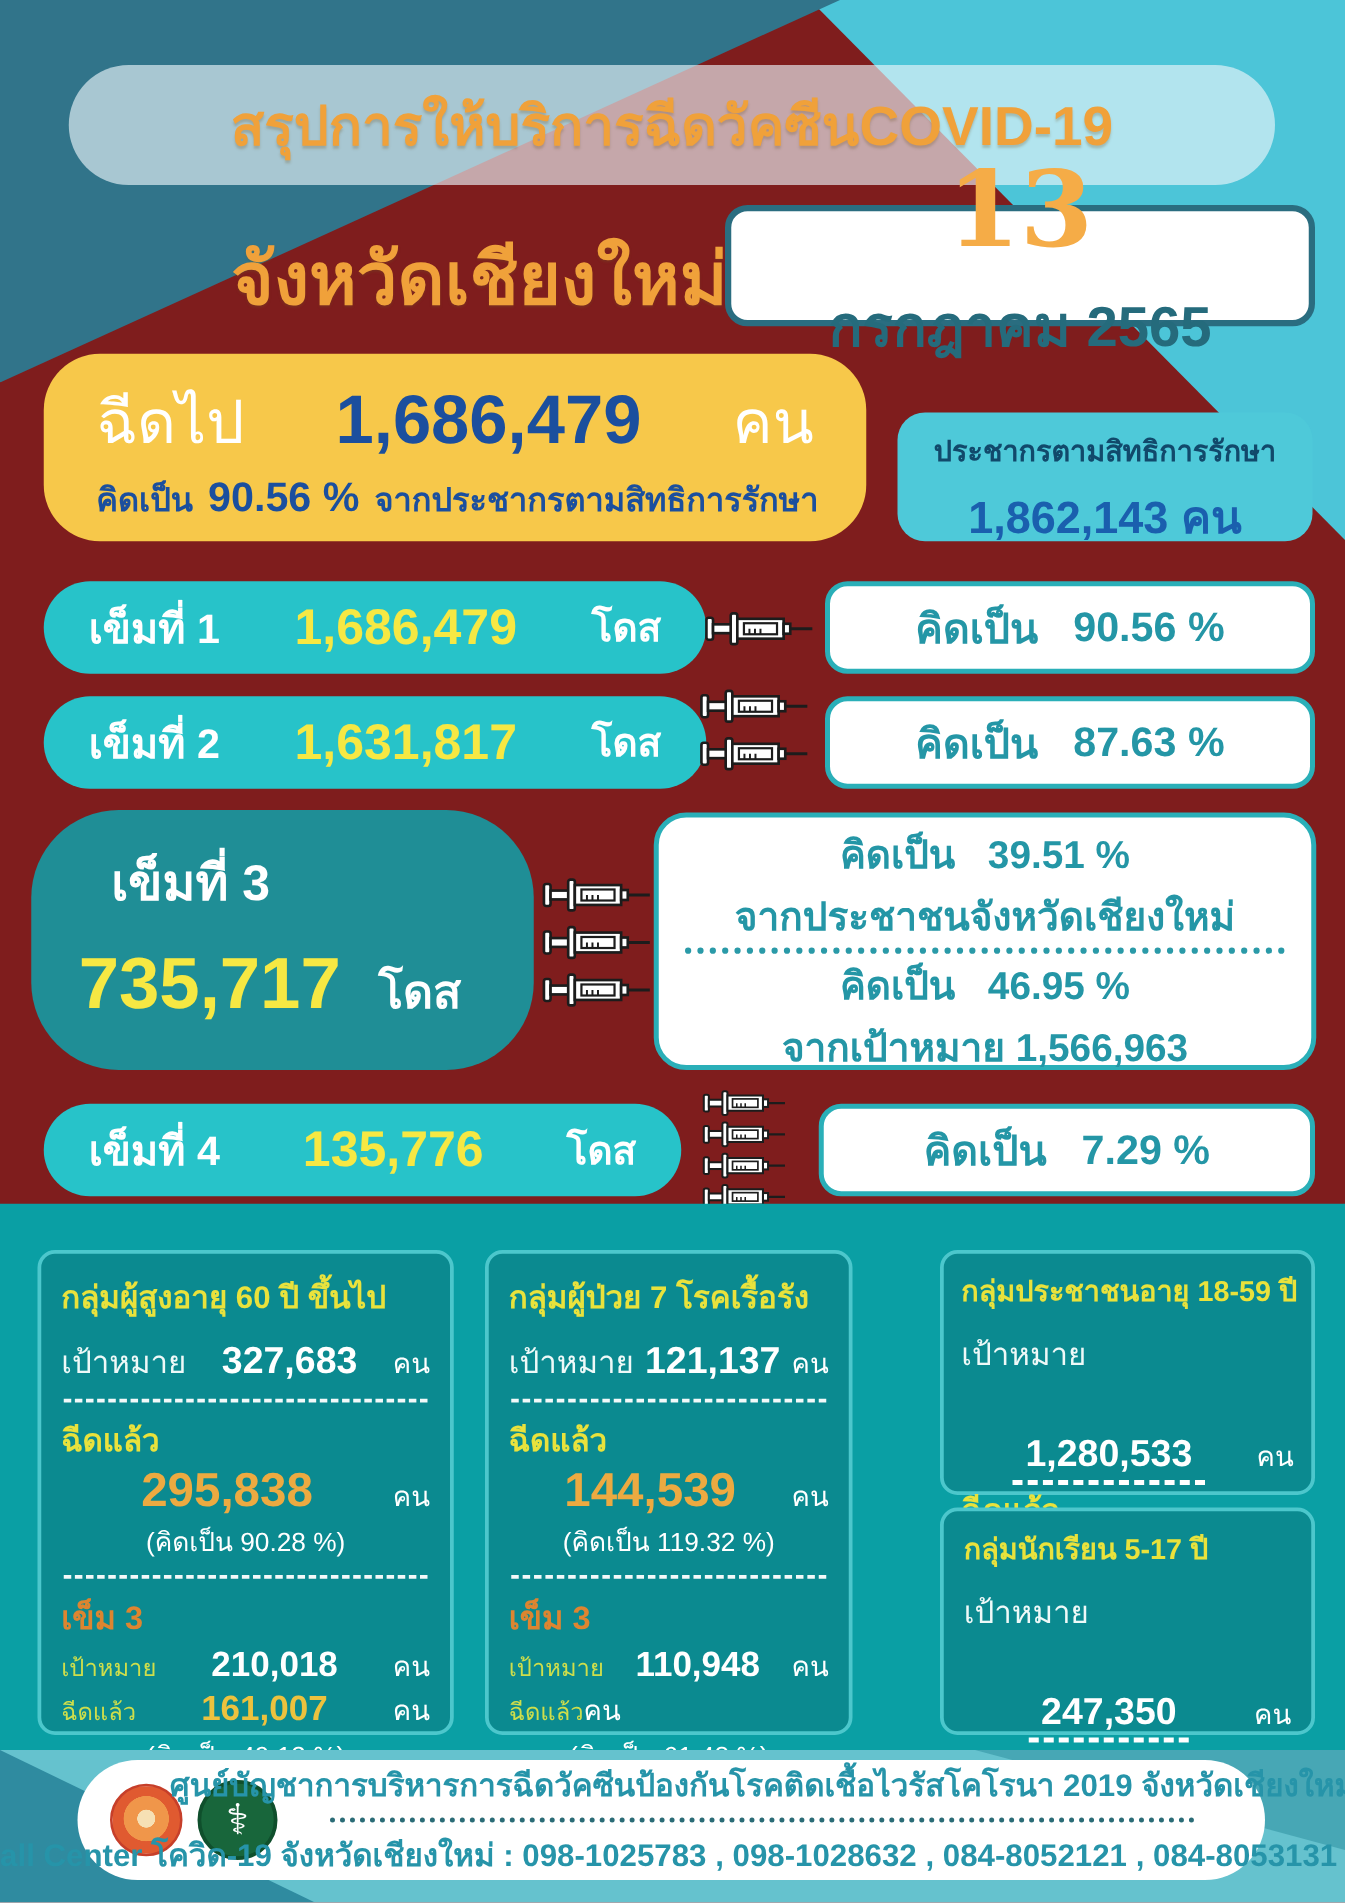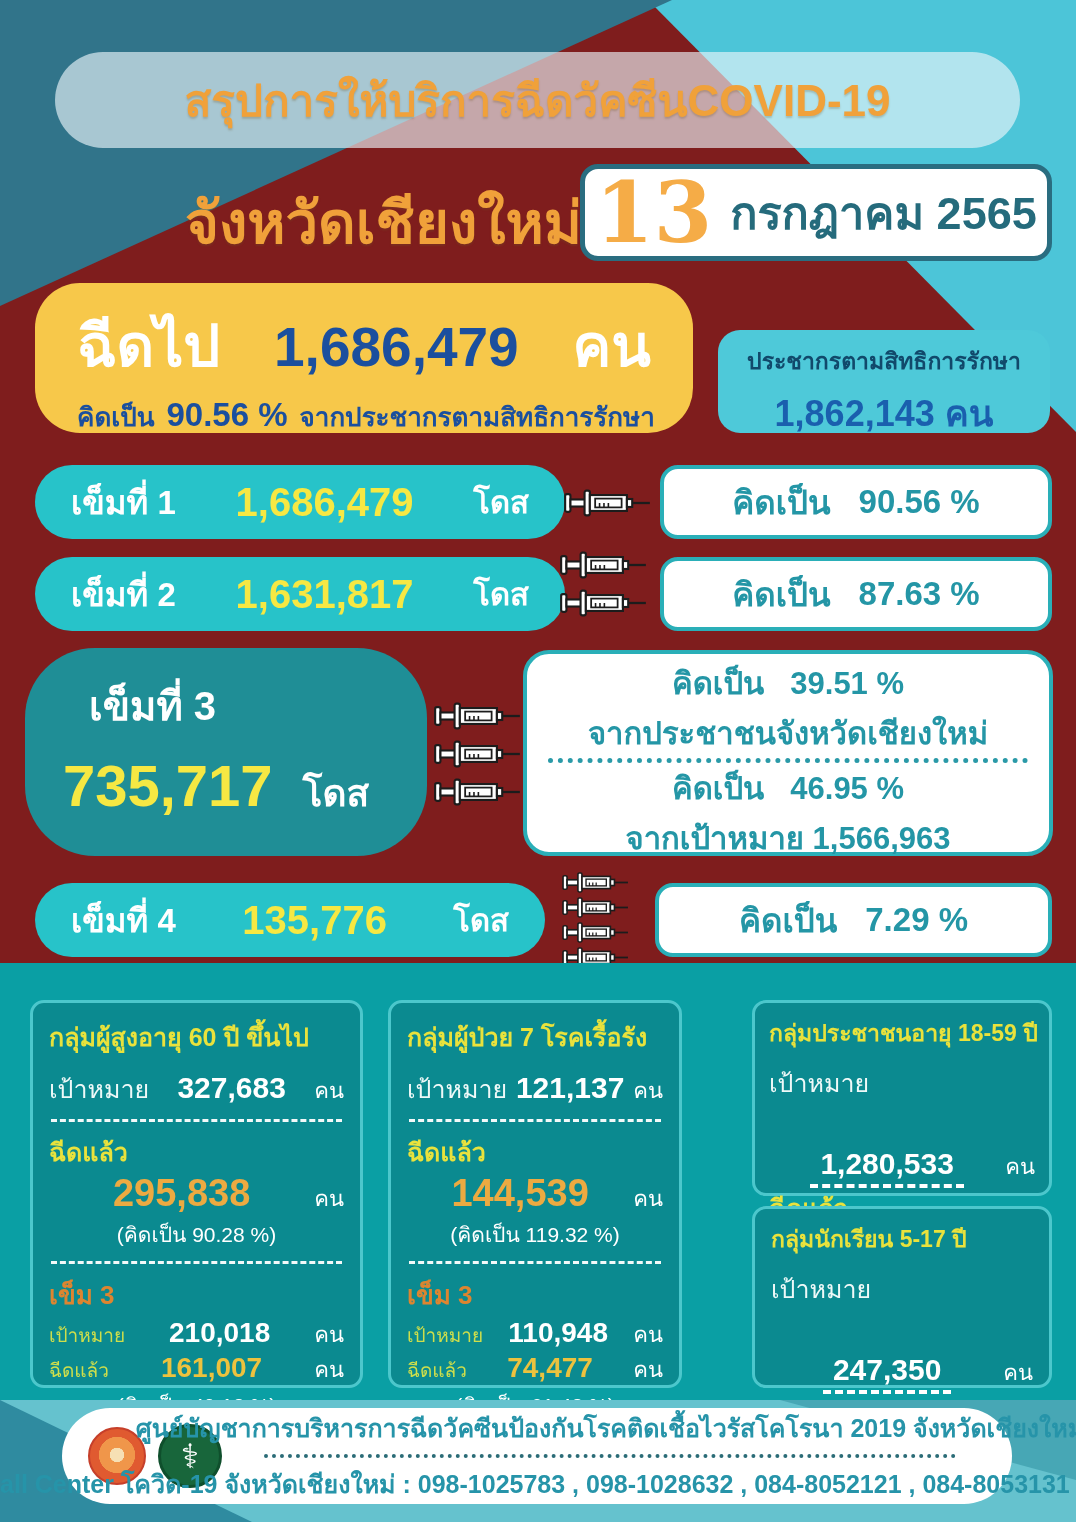--- a/index.html
+++ b/index.html
@@ -12,29 +12,29 @@
   .bg-cyan{background:#4cc5d8;clip-path:polygon(648px 0,1076px 0,1076px 432px);}
   .bg-dark{background:#31748a;clip-path:polygon(0 0,672px 0,0 306px);}
 
   
   .banner{left:55px;top:52px;width:965px;height:96px;border-radius:48px;
           background:rgba(236,246,250,.64);display:flex;align-items:center;justify-content:center;}
   .banner-text{font-size:44px;font-weight:800;color:#f0a13a;text-shadow:0 2px 2px rgba(110,85,40,.28);white-space:nowrap;}
   .province{left:4px;top:176px;width:578px;text-align:right;font-size:58px;font-weight:800;
             color:#f0a13a;text-shadow:0 2px 2px rgba(110,85,40,.28);white-space:nowrap;}
   .datebox{left:580px;top:164px;width:472px;height:97px;background:#fff;border:5px solid #2a6d80;
-           border-radius:18px;box-sizing:border-box;display:flex;align-items:center;justify-content:center;gap:18px;}
+           border-radius:18px;box-sizing:border-box;display:flex;align-items:center;justify-content:center;gap:18px;flex-direction:column;}
   .date-day{font-family:"DejaVu Serif","Liberation Serif",serif;font-size:84px;font-weight:700;color:#f5ac47;line-height:.95;}
   .date-rest{font-size:45px;font-weight:700;color:#256b7c;white-space:nowrap;}
 
   
   .sumbox{left:35px;top:283px;width:658px;height:150px;border-radius:45px;background:#f7c84a;
           box-sizing:border-box;padding:16px 42px 0;}
   .sum-line1{display:flex;align-items:baseline;justify-content:space-between;}
-  .sum-l1-label,.sum-l1-unit{font-size:58px;font-weight:700;color:#ffffff;}
+  .sum-l1-label,.sum-l1-unit{font-size:48px;font-weight:400;color:#ffffff;}
   .sum-l1-value{font-size:55px;font-weight:800;color:#1b4f9e;}
   .sum-line2{margin-top:4px;display:flex;align-items:baseline;gap:12px;color:#1b4f9e;white-space:nowrap;}
   .sum-l2-prefix,.sum-l2-suffix{font-size:26px;font-weight:700;}
   .sum-l2-value{font-size:33px;font-weight:800;}
   .popbox{left:718px;top:330px;width:332px;height:103px;border-radius:22px;background:#4ec9d9;
           text-align:center;box-sizing:border-box;padding-top:13px;}
   .pop-title{font-size:23px;font-weight:800;color:#11496b;white-space:nowrap;}
   .pop-value{font-size:36px;font-weight:700;color:#1a5fae;margin-top:6px;}
 
   
@@ -300,21 +300,20 @@
       <div class="ppct">(คิดเป็น  119.32 %)</div>
       <div class="pdash"></div>
       <div class="pbooster">เข็ม 3</div>
       <div class="prow pbrow">
         <span class="lab">เป้าหมาย</span>
         <span class="val">110,948</span>
         <span class="unit">คน</span>
       </div>
       <div class="prow pbrow v2">
         <span class="lab">ฉีดแล้ว</span>
-        <span class="val">74,477</span>
         <span class="unit">คน</span>
       </div>
       <div class="ppct">(คิดเป็น  61.48 %)</div>
     </div>
 
     <div class="panel" id="p3">
       <div class="ptitle small-title">กลุ่มประชาชนอายุ 18-59 ปี</div>
       <div class="pvlab" style="color:#eef9f8;font-weight:400;">เป้าหมาย</div>
       <div class="prow">
         <span class="val p34-val"><span class="uline">1,280,533</span></span>

